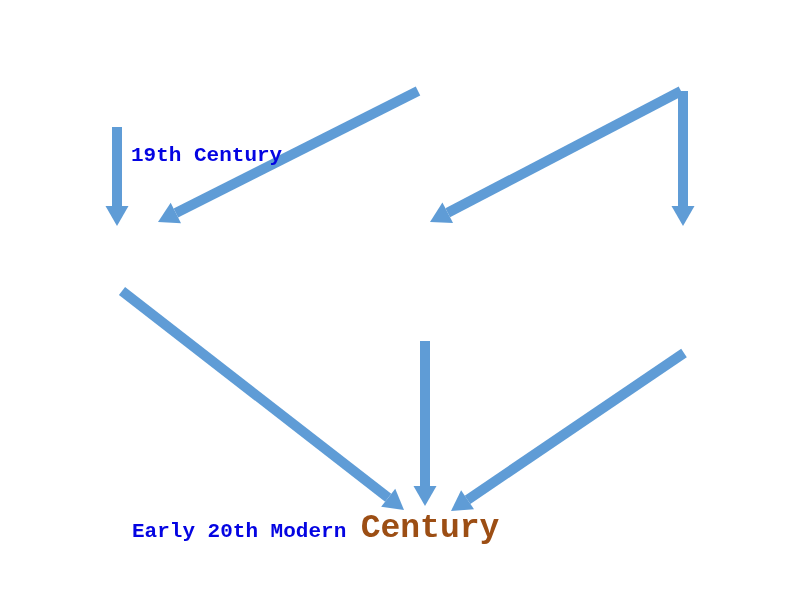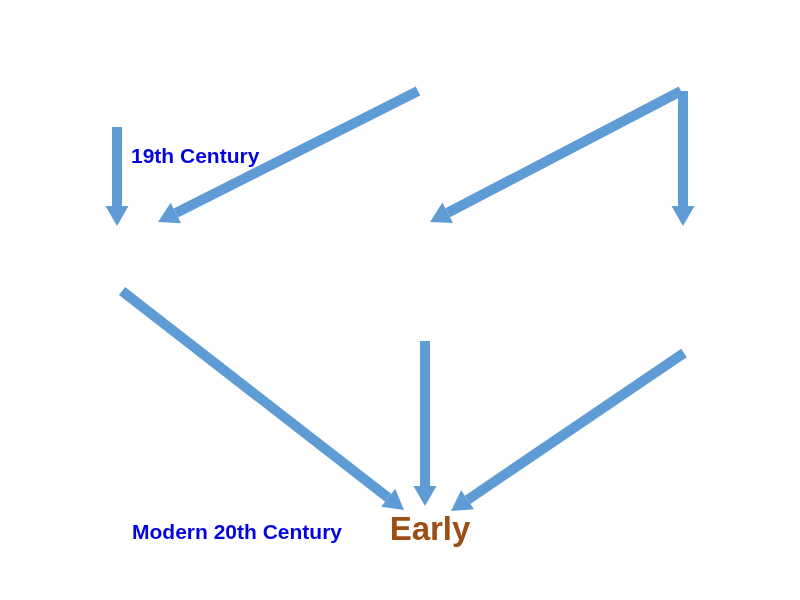--- a/index.html
+++ b/index.html
@@ -6,21 +6,21 @@
     margin: 0;
     padding: 0;
     background: #ffffff;
   }
   #canvas {
     position: relative;
     width: 800px;
     height: 600px;
     background: var(--background, #ffffff);
     overflow: hidden;
-    font-family: Liberation Sans, sans-serif;
+    font-family: Liberation Mono, monospace;
   }
   #arrow-layer {
     position: absolute;
     left: 0;
     top: 0;
     width: 800px;
     height: 600px;
   }
   .arrow-shaft {
     stroke: var(--arrow);
@@ -92,19 +92,19 @@
         <polygon points="425,506 413.5,486 436.5,486" class="arrow-head"></polygon>
       </g>
       <g>
         <line x1="684" y1="353" x2="467.5530513124816" y2="499.7751840885318" class="arrow-shaft"></line>
         <polygon points="451,511 461.0987821633874,490.25717958385485 474.00732046157583,509.2931885932087" class="arrow-head"></polygon>
       </g>
     </svg>
 
   <div class="label era-label" id="era-19th">19th Century</div>
 
-  <div class="label era-label" id="era-early-20th">Modern 20th Century</div>
+  <div class="label era-label" id="era-early-20th">Early 20th Modern</div>
 
   <div class="label" id="modern-synthesis">
-    <div>Early</div>
+    <div>Century</div>
   </div>
 
 </div>
 
 </body></html>

